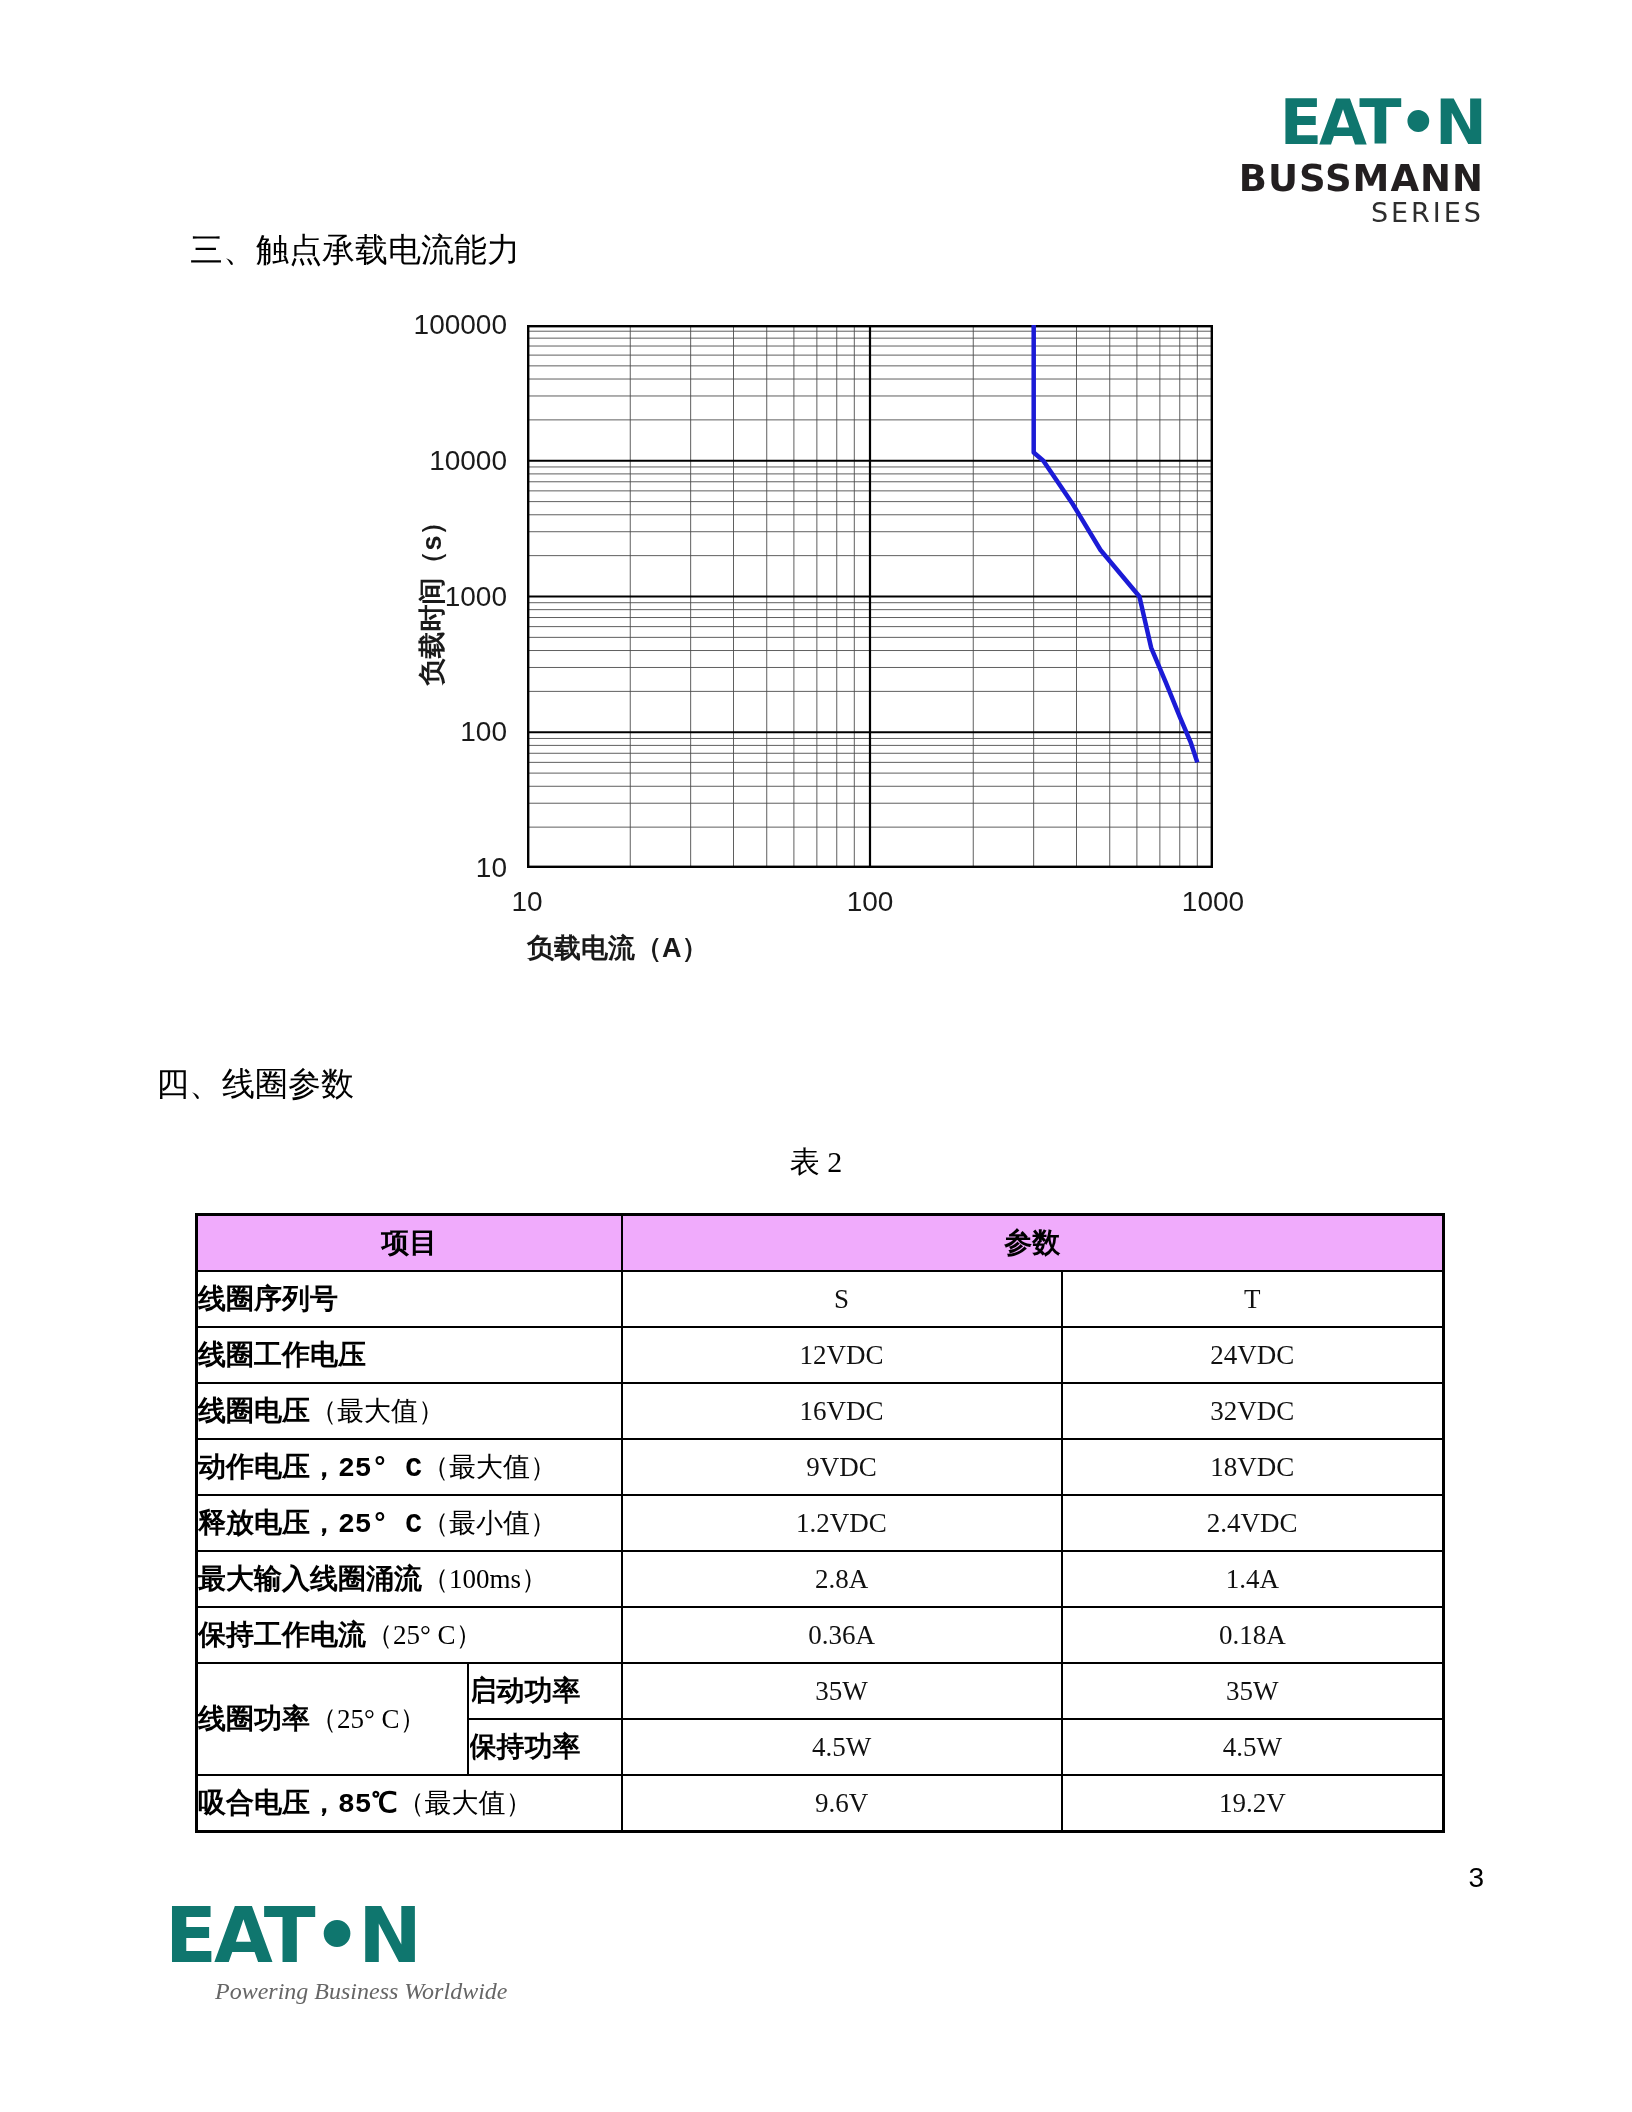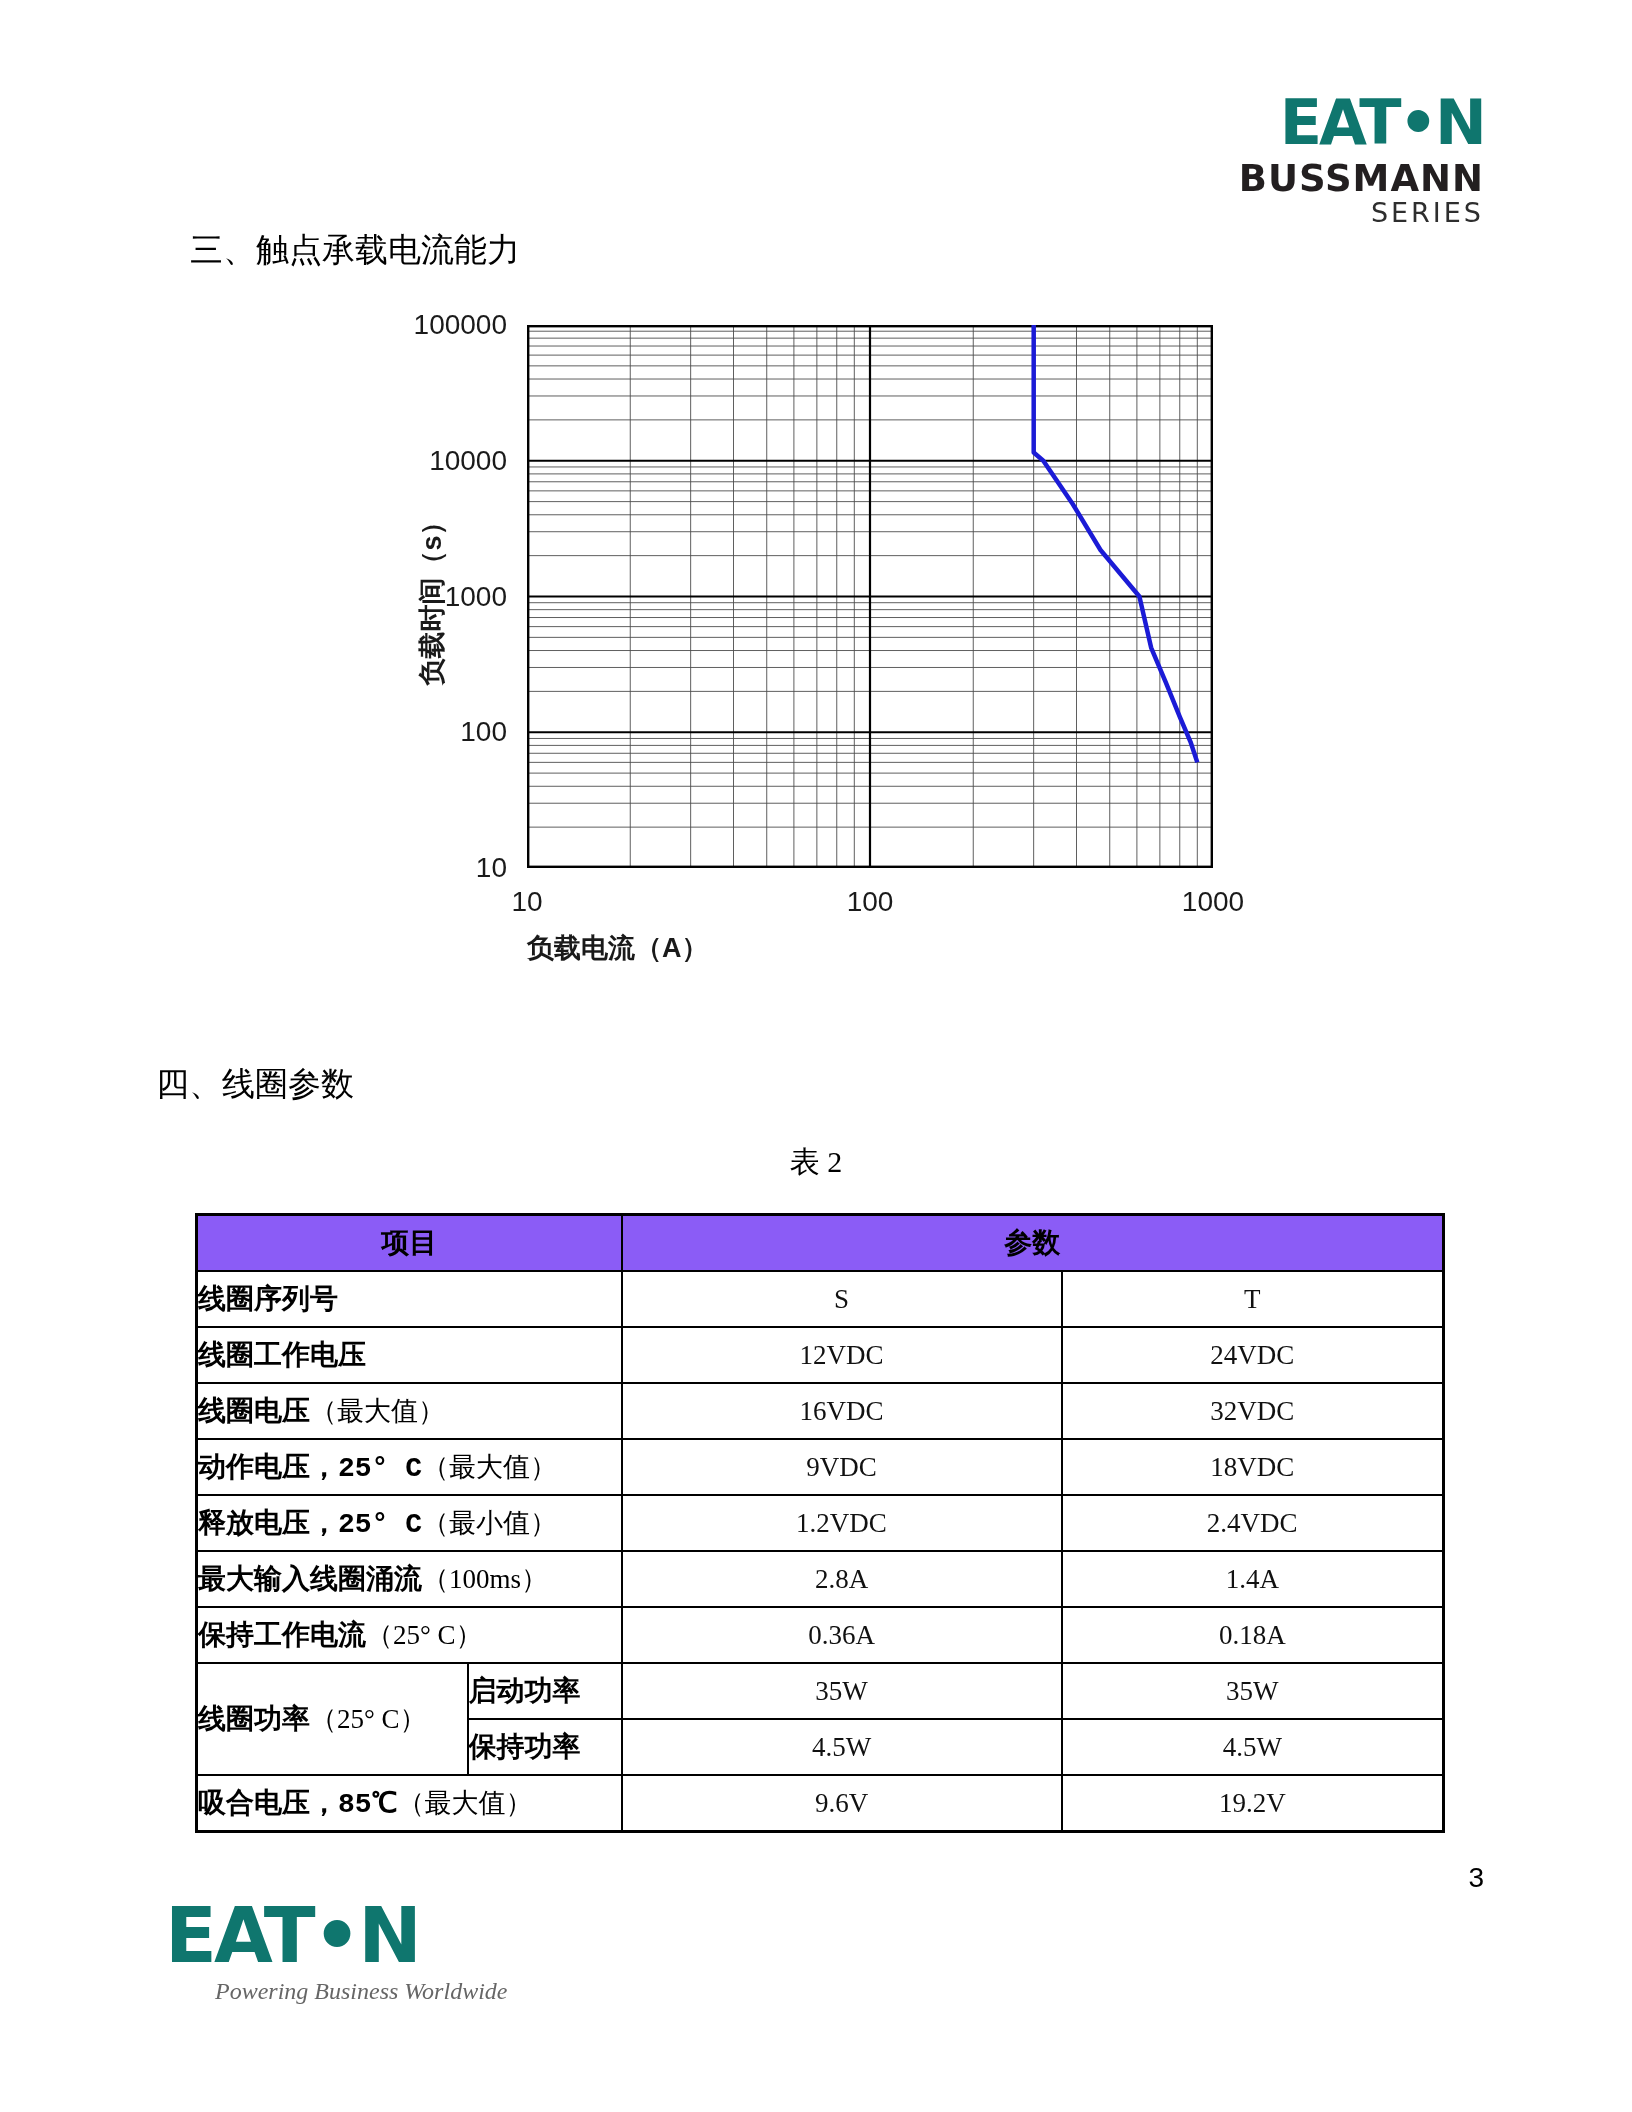--- a/index.html
+++ b/index.html
@@ -50,28 +50,28 @@
   
   #coil-table{
     position:absolute;left:195px;top:1213px;border-collapse:collapse;
     table-layout:fixed;width:1247px;border:3px solid #000;
   }
   #coil-table td,#coil-table th{
     border:2px solid #000;padding:0;overflow:hidden;
     height:54px;vertical-align:middle;
   }
   #coil-table th{
-    background:#8b5cf6;font-size:28px;font-weight:bold;text-align:center;
+    background:#f0abfc;font-size:28px;font-weight:bold;text-align:center;
     font-family:"Liberation Sans",sans-serif;
   }
   td.lbl{padding-left:12px;text-align:left;font-size:28px;}
   td.lbl .b{font-weight:bold;font-family:Liberation Mono, monospace;margin-top:20px;}
   td.lbl .n{font-weight:400;font-family:"Liberation Serif",serif;font-size:27px;}
   td.sublbl{padding-left:10px;text-align:left;font-size:28px;font-weight:bold;
-    font-family:"Liberation Sans",sans-serif;}
+    font-family:"Liberation Sans",sans-serif;border-radius:28px;}
   td.val{
     text-align:center;font-family:"Liberation Serif",serif;font-size:27px;color:#111;
   }
   
   #page-number{position:absolute;right:148px;top:1862px;font-size:28px;
     font-family:"Liberation Sans",sans-serif;}
   .brand-bottom{position:absolute;left:165px;top:1898px;}
   .brand-bottom .eaton-word{font-size:76px;}
   .tagline{
     font-family:"Liberation Serif",serif;font-style:italic;color:#666;

